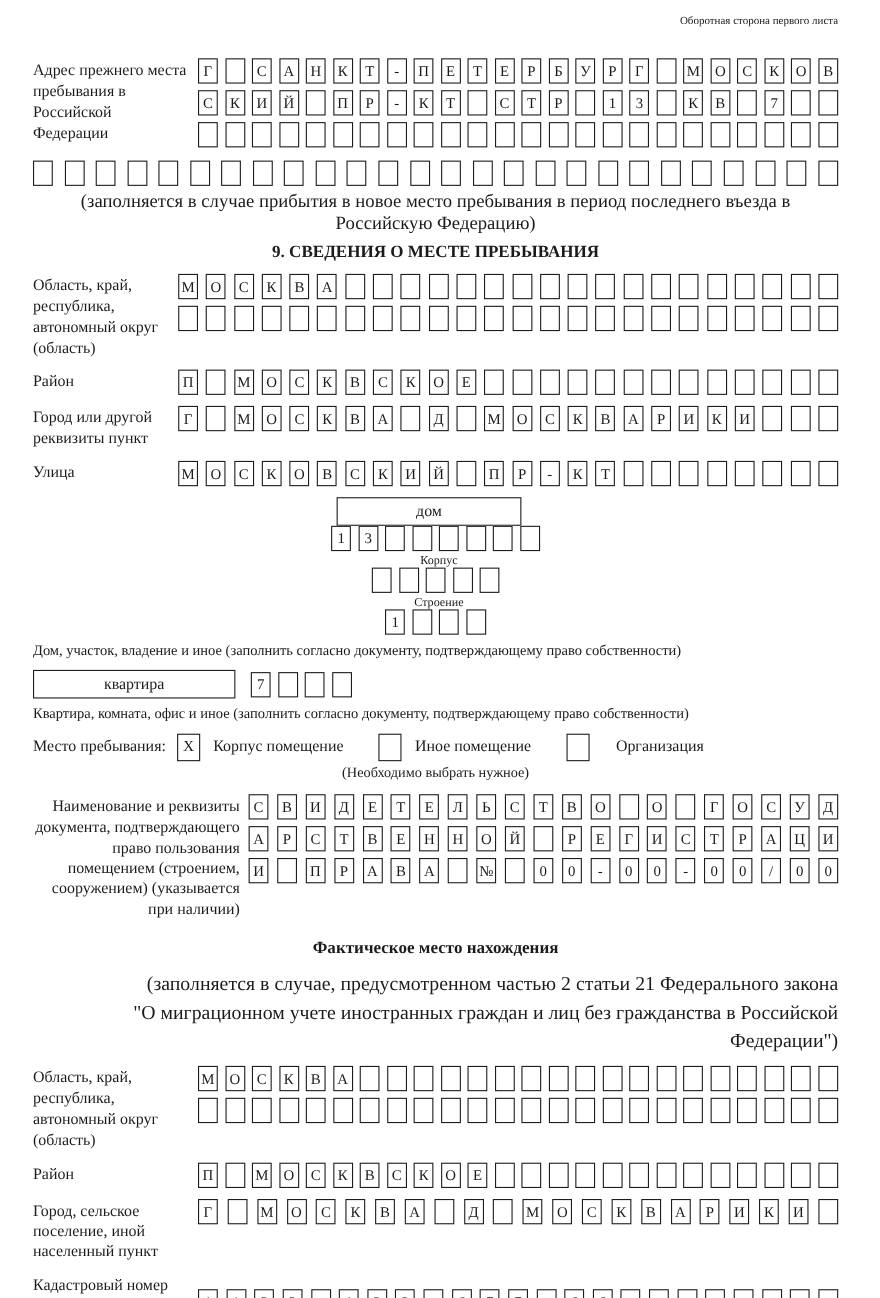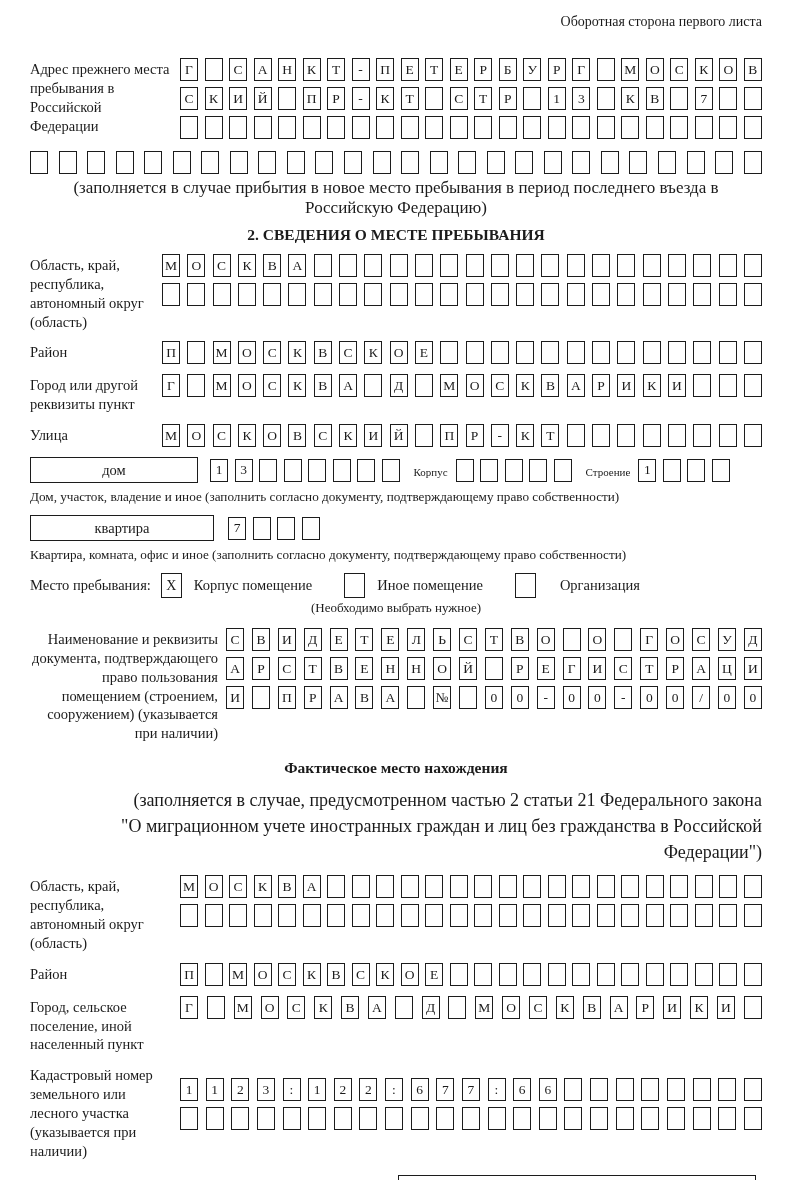--- a/index.html
+++ b/index.html
@@ -3,21 +3,21 @@
 <meta charset="utf-8">
 <style>
   * { margin:0; padding:0; box-sizing:border-box; }
   html,body { background:#ffffff; }
   body {
     width:800px; height:1180px; overflow:hidden;
     font-family:"Liberation Serif","DejaVu Serif",serif;
     color:#1b1b1b;
     padding:14px 38px 0 30px;
   }
-  .corner-note { text-align:right; font-size:14px; margin-bottom:28px; }
+  .corner-note { text-align:right; font-size:10px; margin-bottom:28px; }
 
   .row { display:flex; align-items:flex-start; margin-bottom:6px;margin-top:10px; }
   .label { font-size:14.5px; line-height:1.3; padding-top:2px; }
   .lw150 { width:150px; flex:none; padding-right:8px; }
   .lw130 { width:132px; flex:none; padding-right:8px; }
   .lw196 { width:196px; flex:none; padding-right:8px;text-align:right; }
 
   .cells { display:flex; justify-content:space-between; flex:1; }
   .cells-col { flex:1; }
   .cells-col .cells { margin-bottom:6px; }
@@ -170,21 +170,21 @@
       <span class="cell"></span>
       <span class="cell"></span>
       <span class="cell"></span>
       <span class="cell"></span>
       <span class="cell"></span>
       <span class="cell"></span>
       <span class="cell"></span>
     </div>
   <div class="note">(заполняется в случае прибытия в новое место пребывания в период последнего въезда в Российскую Федерацию)</div>
 
-  <div class="section-title">2. СВЕДЕНИЯ О МЕСТЕ ПРЕБЫВАНИЯ</div>
+  <div class="section-title">9. СВЕДЕНИЯ О МЕСТЕ ПРЕБЫВАНИЯ</div>
 
   <div class="row">
     <div class="label lw130">Область, край, республика, автономный округ (область)</div>
     <div class="cells-col">
       <div class="cells">
           <span class="cell">М</span>
           <span class="cell">О</span>
           <span class="cell">С</span>
           <span class="cell">К</span>
           <span class="cell">В</span>
@@ -320,21 +320,21 @@
         <span class="cell"></span>
         <span class="cell"></span>
         <span class="cell"></span>
         <span class="cell"></span>
         <span class="cell"></span>
         <span class="cell"></span>
         <span class="cell"></span>
       </div>
   </div>
 
-  <div class="row" style="align-items:center;">
+  <div class="row" style="align-items:center;flex-direction:column;">
     <div class="widebox wb-house">дом</div>
     <div class="cells-tight">
         <span class="cell">1</span>
         <span class="cell">3</span>
         <span class="cell"></span>
         <span class="cell"></span>
         <span class="cell"></span>
         <span class="cell"></span>
         <span class="cell"></span>
         <span class="cell"></span>

